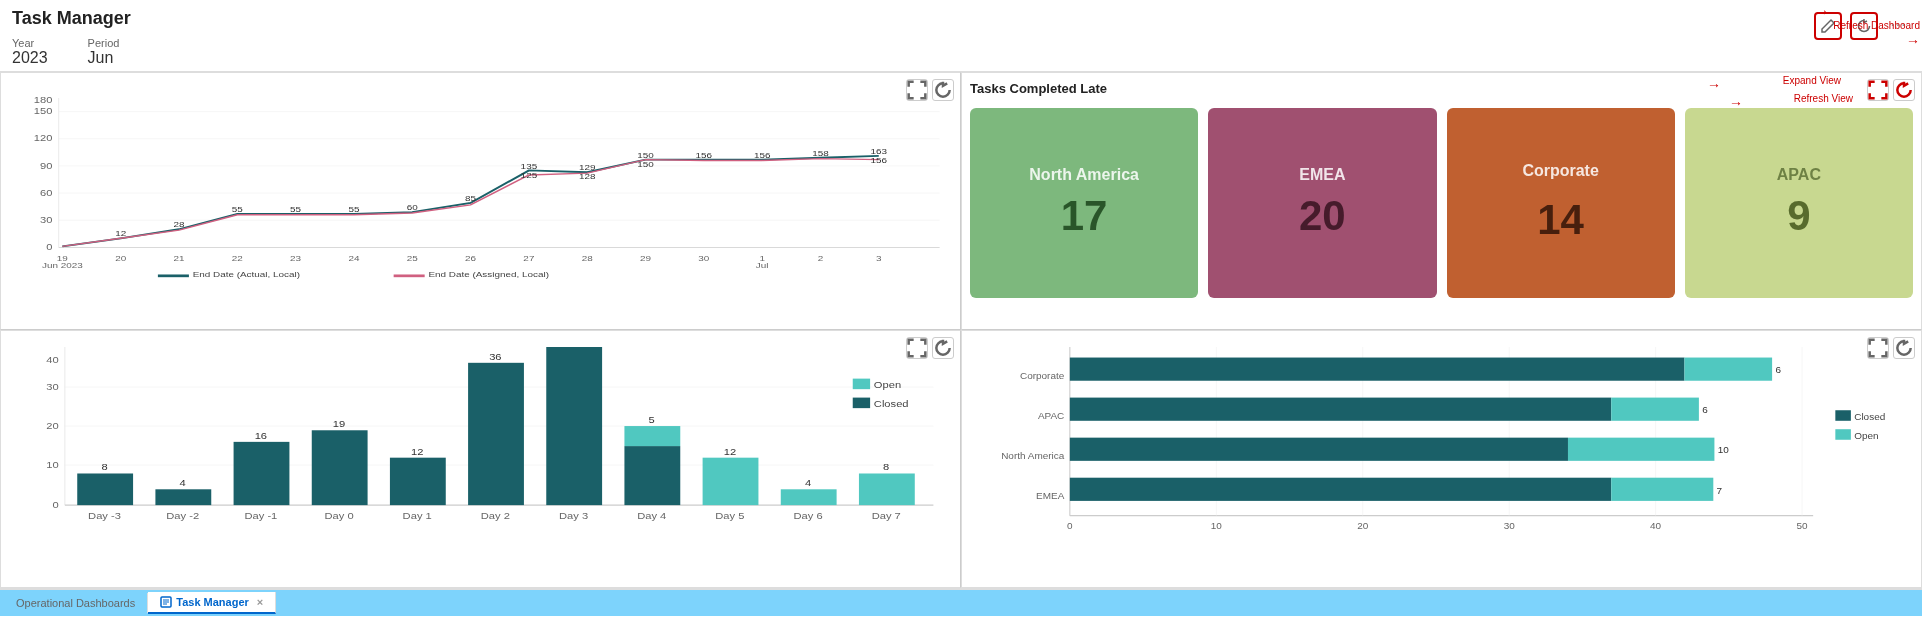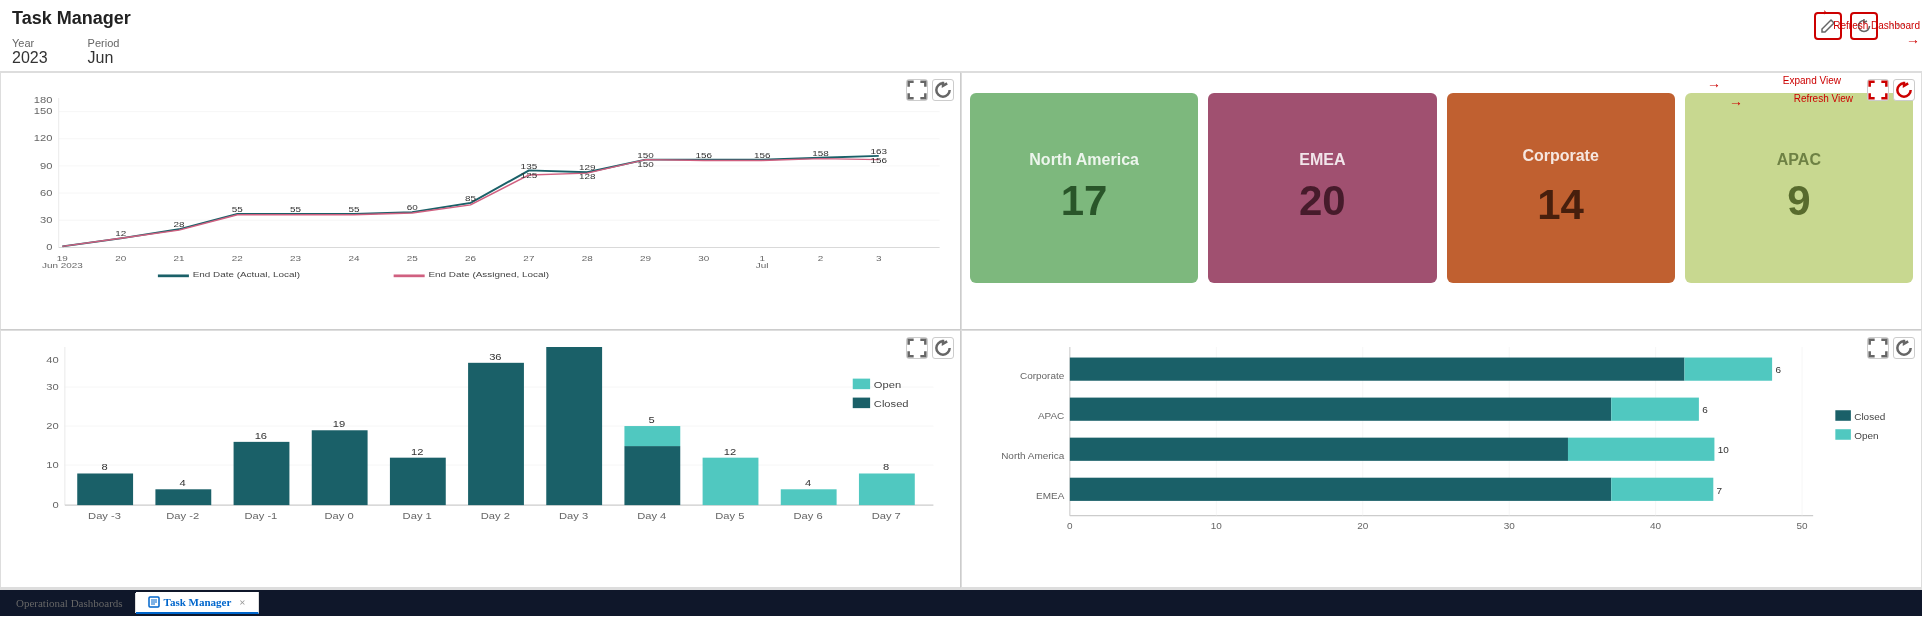--- a/index.html
+++ b/index.html
@@ -40,21 +40,21 @@
     .region-card.corporate .region-count { color: rgba(40,15,5,0.8); margin-top: 8px; }
     .region-card.apac .region-count { color: rgba(60,80,20,0.8); }
     
     
     .bar-chart-container { margin-top: 8px; height: calc(100% - 45px); position: relative; }
     
     
     .horiz-bar-container { margin-top: 8px; height: calc(100% - 45px); position: relative; }
     
     
-    .bottom-tabs { height: 28px; border-top: 2px solid #ddd; display: flex; align-items: center; padding: 0 4px; background: #0f172a; font-family: Liberation Serif, serif; }
+    .bottom-tabs { height: 28px; border-top: 2px solid #ddd; display: flex; align-items: center; padding: 0 4px; background: #7dd3fc; }
     .tab { padding: 4px 12px; font-size: 11px; cursor: pointer; border-right: 1px solid #ddd; color: #666; display: flex; align-items: center; gap: 4px; }
     .tab.active { background: #fff; color: #0066cc; border-bottom: 2px solid #0066cc; font-weight: bold; }
     .tab-close { color: #999; margin-left: 4px; font-size: 11px; cursor: pointer; }
   </style>
 </head>
 <body>
 
 <div class="header">
   <div class="header-left">
     <h1>Task Manager</h1>
@@ -178,20 +178,21 @@
 
         <rect x="120" y="205" width="25" height="3" fill="#1a6068"></rect>
         <text x="148" y="208" font-size="8" fill="#444">End Date (Actual, Local)</text>
         <rect x="310" y="205" width="25" height="3" fill="#d06080"></rect>
         <text x="338" y="208" font-size="8" fill="#444">End Date (Assigned, Local)</text>
       </svg>
     </div>
   </div>
 
   <div class="panel" style="border-bottom: 1px solid #ccc; position:relative;">
+    <div class="panel-title">Tasks Completed Late</div>
 
     <div style="position:absolute; top:2px; right:80px; font-size:10px; color:#cc0000; white-space:nowrap;">Expand View</div>
     <div style="position:absolute; top:2px; right:200px; color:#cc0000; font-size:14px;">→</div>
     <div style="position:absolute; top:20px; right:68px; font-size:10px; color:#cc0000; white-space:nowrap;">Refresh View</div>
     <div style="position:absolute; top:20px; right:178px; color:#cc0000; font-size:14px;">→</div>
     <div class="panel-controls">
       <button class="panel-ctrl-btn">
         <svg viewBox="0 0 12 12" fill="none" stroke="#cc0000" stroke-width="1.5">
             <path d="M1 4V1h3M8 1h3v3M11 8v3H8M4 11H1V8"></path>
           </svg>

